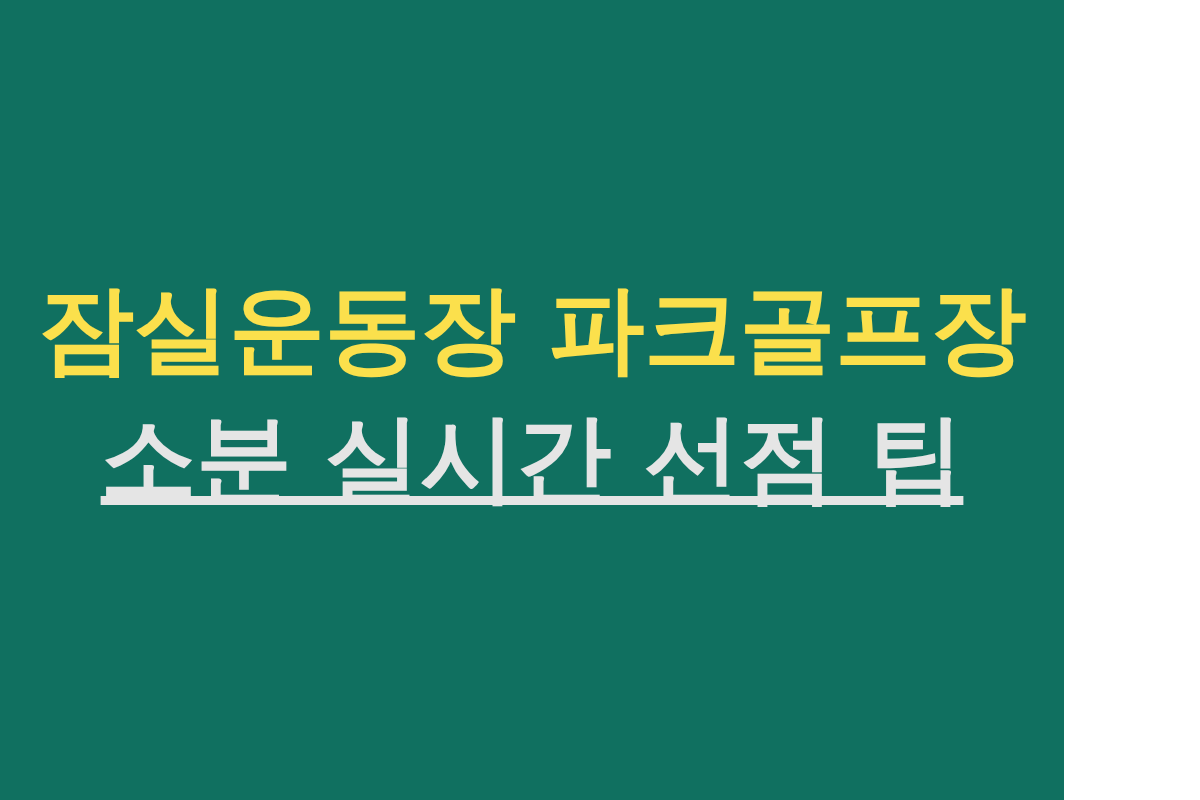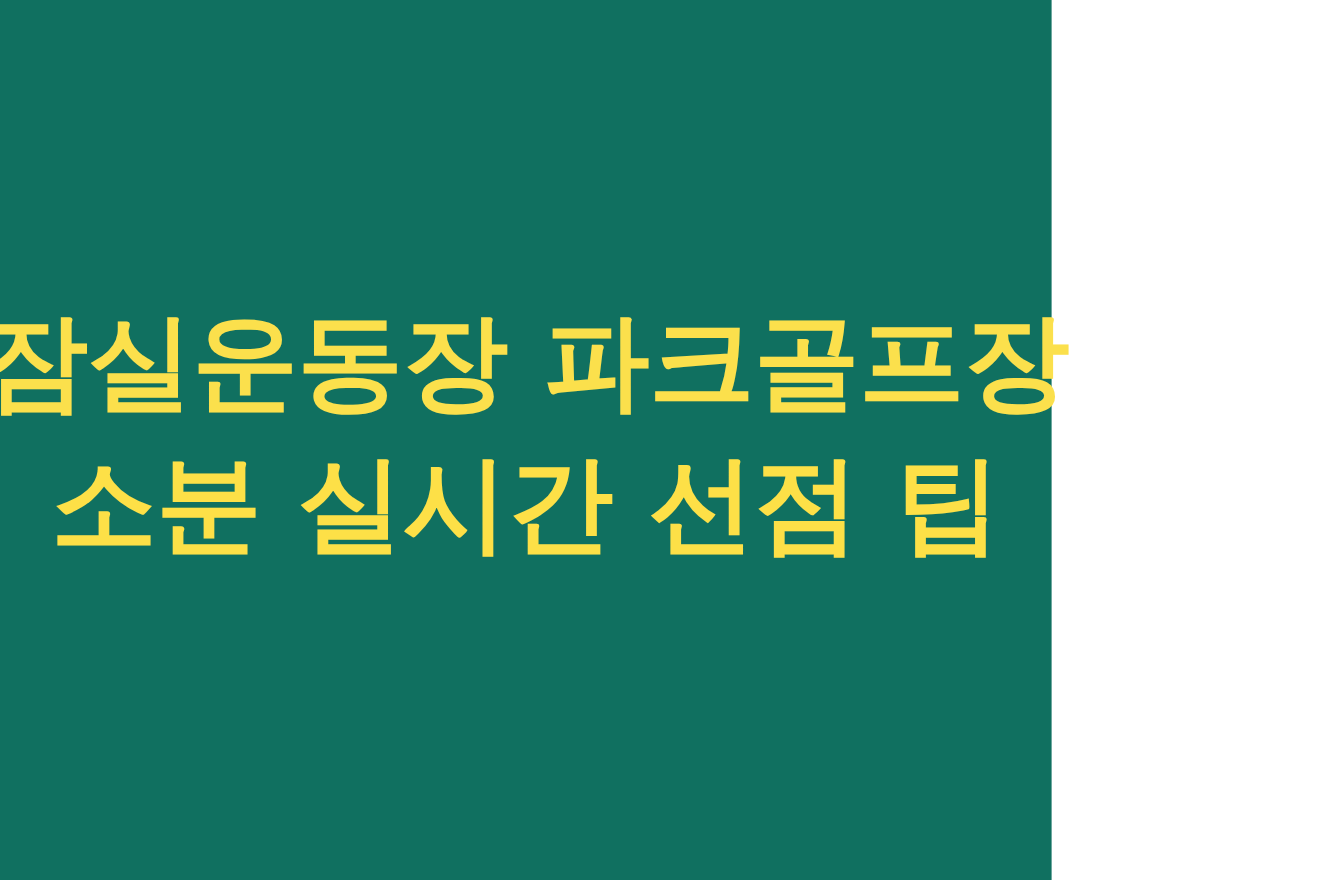--- a/index.html
+++ b/index.html
@@ -9,21 +9,21 @@
   }
   body {
     width: 1200px;
     height: 800px;
     overflow: hidden;
     font-family: "DejaVu Sans", "Liberation Sans", sans-serif;
   }
 
   #banner {
     position: relative;
-    width: 956px;
+    width: 1064px;
     height: 800px;
     background: #10706 0;
     background-color: #107060;
     display: flex;
     align-items: center;
     justify-content: center;
     box-sizing: border-box;
   }
 
   #headline-block {
@@ -52,17 +52,17 @@
 </head>
 <body>
 
 <div id="banner" style="background-color: rgb(16, 112, 96);">
 
   <div id="headline-block">
 
     <span class="headline-line line-1" style="color: rgb(251, 224, 76);">잠실운동장 파크골프장</span>
 
 
-    <span class="headline-line line-3" style="color: #fde047;">소분 실시간 선점 팁</span>
+    <span class="headline-line line-3" style="color: #e5e5e5; text-decoration: underline;">소분 실시간 선점 팁</span>
 
   </div>
 
 </div>
 
 </body></html>

